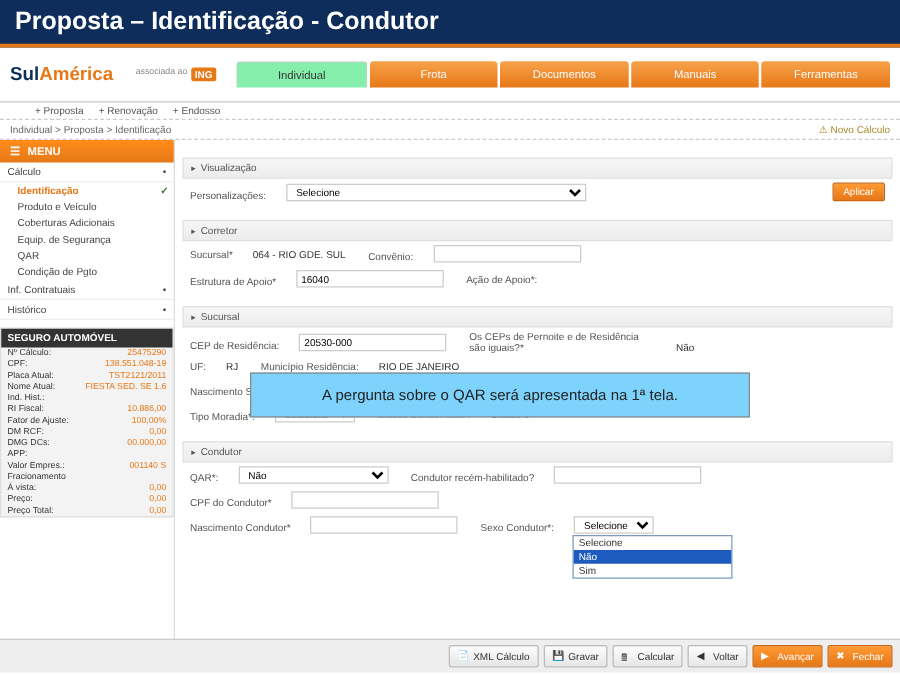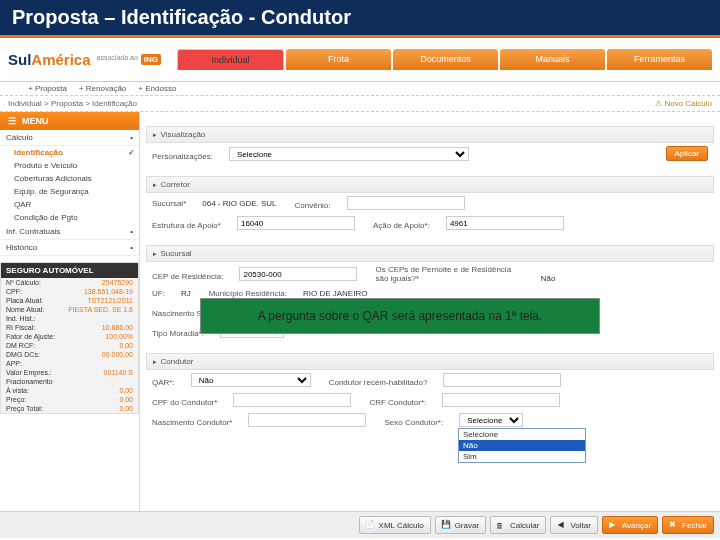--- a/index.html
+++ b/index.html
@@ -1,29 +1,29 @@
 <!DOCTYPE html>
 <html><head>
 <meta charset="utf-8">
 <style>
 *{box-sizing:border-box;margin:0;padding:0;font-family:Arial,Helvetica,sans-serif}
 body{width:720px;height:540px;background:#fff;overflow:hidden;font-size:9px;color:#333}
 .slide-header{background:#0e2d5a;border-bottom:3px solid #e67817;padding:6px 12px}
 .slide-header h1{color:#fff;font-size:20px;font-weight:bold}
 .app{position:relative;height:500px}
 .topbar{display:flex;align-items:center;height:44px;padding:0 8px;border-bottom:1px solid #ccc}
-.logo{display:flex;align-items:center;gap:4px}
+.logo{display:flex;align-items:center;gap:16px}
 .logo-sul{font-weight:bold;font-size:15px}
 .logo-sul .sul{color:#0b2e5b}
 .logo-sul .am{color:#e67817}
 .logo-ing{font-size:7px;color:#888;margin-left:2px;display:flex;align-items:flex-start;gap:3px}
 .ing-badge{background:#e67817;color:#fff;padding:1px 3px;border-radius:2px;font-weight:bold;font-size:8px}
 .tabs{display:flex;flex:1;margin-left:16px;gap:2px}
 .tab{flex:1;background:linear-gradient(#f7a24a,#e67817);color:#fff;text-align:center;padding:5px 0;font-size:9px;border-radius:3px 3px 0 0;cursor:pointer}
-.tab.active{background:#ef4444;color:#333;border:1px solid #ccc;border-bottom:none}
+.tab.active{background:#86efac;color:#333;border:1px solid #ccc;border-bottom:none}
 .subtabs{display:flex;gap:12px;padding:2px 28px;font-size:8px;color:#555}
 .subtab{cursor:pointer}
 .crumbs{display:flex;justify-content:space-between;padding:3px 8px;border-top:1px dashed #ccc;border-bottom:1px dashed #ccc;font-size:8px;color:#666}
 .crumbs .warn{color:#a78a2a}
 .main{display:flex;height:400px}
 .sidebar{width:140px;background:#fff;border-right:1px solid #ddd}
 .menu-head{background:linear-gradient(#ff8c1a,#e67817);color:#fff;padding:4px 8px;font-size:9px;font-weight:bold;display:flex;align-items:center;gap:6px}
 .menu-grp{padding:3px 6px;font-size:8px;color:#444;border-bottom:1px solid #eee;display:flex;justify-content:space-between;}
 .menu-item{padding:2px 4px 2px 14px;font-size:8px;color:#444;cursor:pointer;display:flex;justify-content:space-between}
 .menu-item.active{color:#e67817;font-weight:bold}
@@ -37,21 +37,21 @@
 .section::before{content:"▸";font-size:7px}
 .fields{padding:3px 6px;display:flex;flex-wrap:wrap;gap:4px 18px;font-size:8px;align-items:center}
 .field{display:flex;align-items:flex-end;gap:16px}
 .field label{color:#555}
 .field .val,.field input,.field select{border:1px solid #ccc;background:#fff;padding:1px 3px;min-width:60px;height:14px;font-size:8px}
 .field .txt{color:#333}
 .btn-orange{background:linear-gradient(#ff9a34,#e67817);color:#fff;border:1px solid #c9660f;padding:2px 8px;font-size:8px;border-radius:2px;cursor:pointer}
 .dropdown-open{position:absolute;left:318px;top:316px;width:128px;background:#fff;border:1px solid #7a9ac0;font-size:8px;z-index:5}
 .dropdown-open div{padding:1px 4px}
 .dropdown-open .sel{background:#1e5bbf;color:#fff}
-.callout{position:absolute;left:200px;top:260px;width:400px;background:#15803d;border:1px solid #888;padding:10px 14px;font-size:12px;color:#222;text-align:center;z-index:6}
+.callout{position:absolute;left:200px;top:260px;width:400px;background:#7dd3fc;border:1px solid #888;padding:10px 14px;font-size:12px;color:#222;text-align:center;z-index:6}
 .footer{position:absolute;bottom:0;left:0;right:0;background:#eee;border-top:1px solid #ccc;display:flex;justify-content:flex-end;gap:4px;padding:4px 6px}
 .fbtn{display:flex;align-items:center;gap:3px;background:linear-gradient(#fdfdfd,#e6e6e6);border:1px solid #bbb;padding:3px 6px;font-size:8px;border-radius:2px;cursor:pointer}
 .fbtn.orange{background:linear-gradient(#ff9a34,#e67817);color:#fff;border-color:#c9660f}
 .ic{width:10px;height:10px;display:inline-block}
 </style>
 </head>
 <body>
 
 <div class="slide-header">
   <h1>Proposta – Identificação - Condutor</h1>
@@ -206,21 +206,20 @@
             <input style="">
           </div>
     </div>
     <div class="fields">
       <div class="field">
             <label>Estrutura de Apoio*</label>
             <input value="16040" style="">
           </div>
       <div class="field">
             <label>Ação de Apoio*:</label>
-            <input value="4961" style="">
           </div>
     </div>
 
     <div class="section">Sucursal</div>
     <div class="fields">
       <div class="field">
             <label>CEP de Residência:</label>
             <input value="20530-000" style="">
           </div>
       <div class="field" style="max-width:180px">
@@ -266,24 +265,20 @@
         <select style="width:120px"><option>Não</option></select>
       </div>
       <div class="field">
             <label>Condutor recém-habilitado?</label>
             <input style="">
           </div>
     </div>
     <div class="fields">
       <div class="field">
             <label>CPF do Condutor*</label>
-            <input style="">
-          </div>
-      <div class="field">
-            <label>CRF Condutor*:</label>
             <input style="">
           </div>
     </div>
     <div class="fields">
       <div class="field">
             <label>Nascimento Condutor*</label>
             <input style="">
           </div>
       <div class="field">
             <label>Sexo Condutor*:</label>

